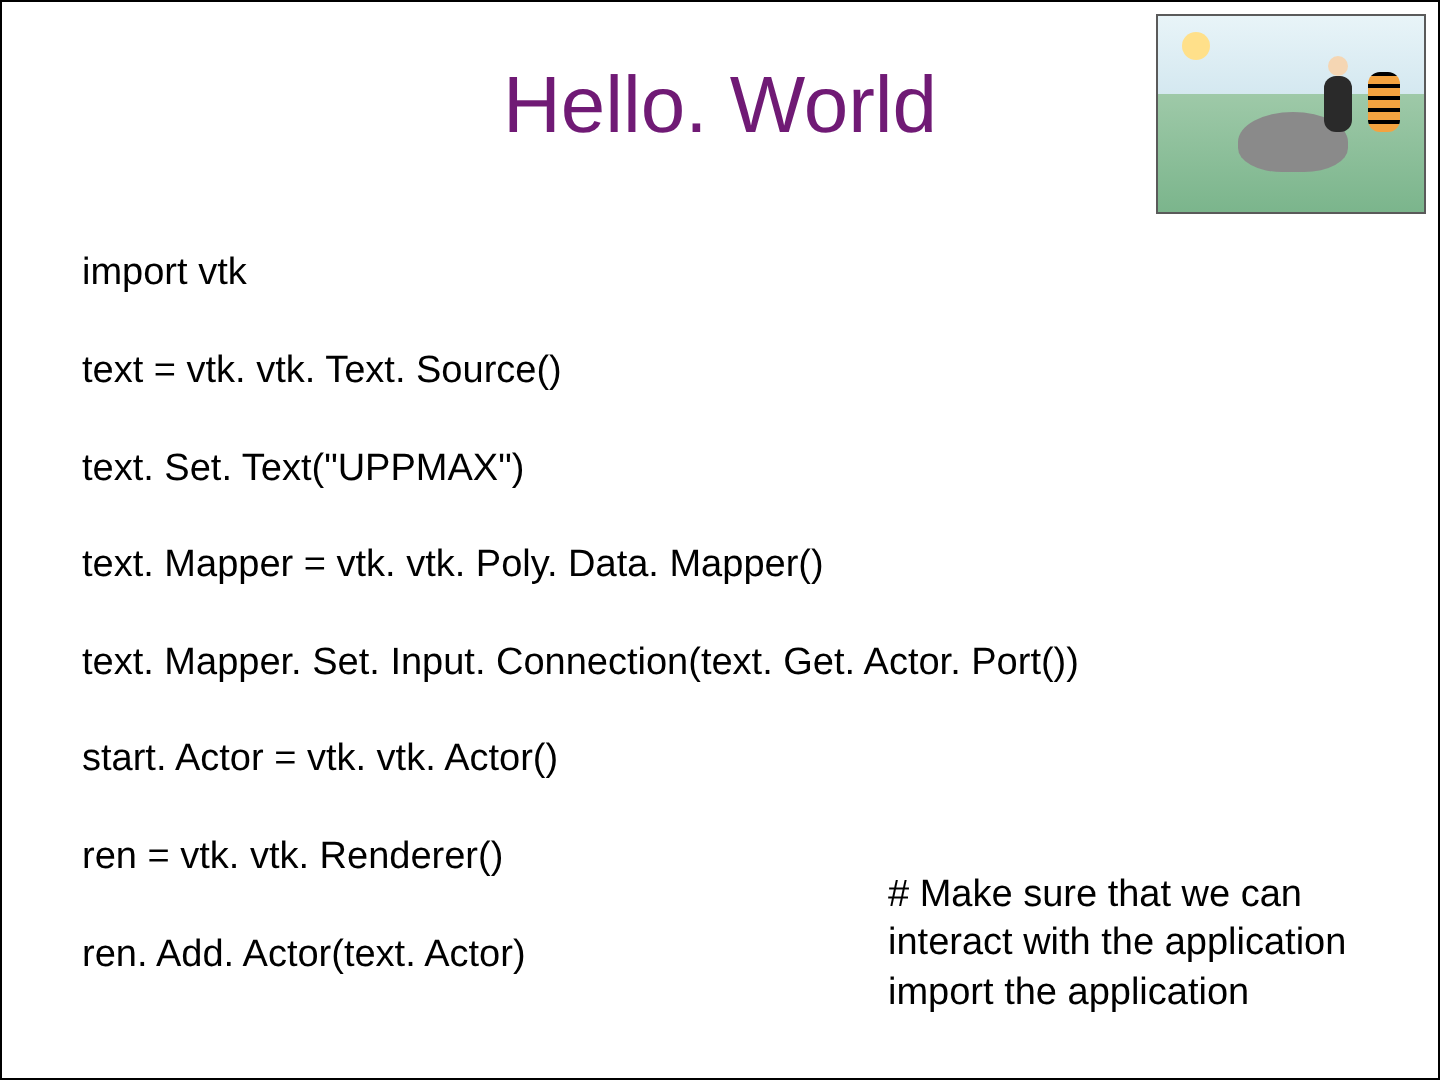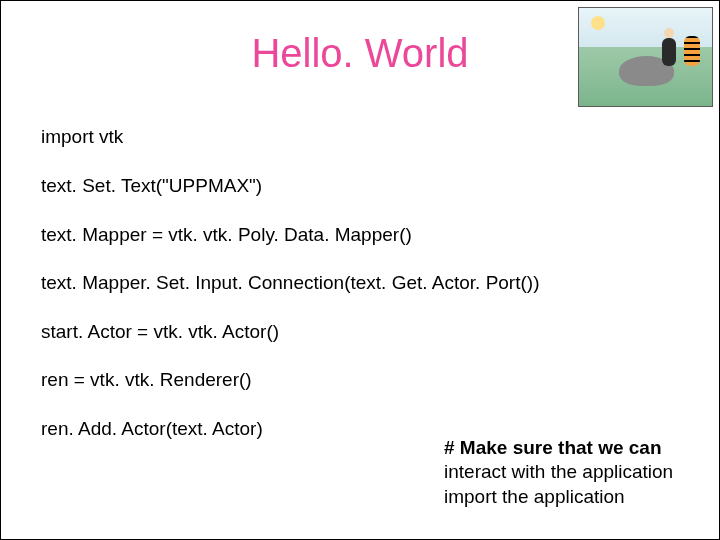--- a/index.html
+++ b/index.html
@@ -19,21 +19,21 @@
     border: 1px solid #000;
     box-sizing: border-box;
     position: relative;
     padding-top: 30px;
   }
   .title {
     text-align: center;
     font-size: 40px;
     font-weight: normal;
     margin: 0 0 25px 0;
-    color: #ec4899;
+    color: #701a75;
   }
   .code-block {
     font-size: 19px;
     line-height: 1.28;
     color: #000;
     padding: 0 40px;
     white-space: pre-line;
   }
   .decor {
     position: absolute;
@@ -73,38 +73,39 @@
   .comment-overlay {
     position: absolute;
     right: 20px;
     bottom: 30px;
     width: 255px;
     font-size: 19px;
     line-height: 1.28;
     color: #000;
     background: #fff;
   }
-  .bold { font-weight: bold; }
+  .bold { font-weight: normal; }
 </style>
 </head>
 <body>
 
 <div class="slide">
 
   <div class="decor" aria-label="Calvin and Hobbes cartoon by a stream">
     <div class="sun"></div>
     <div class="rock"></div>
     <div class="boy"></div>
     <div class="tiger"></div>
   </div>
 
   <h1 class="title">Hello. World</h1>
 
   <div class="code-block">
     <div>import vtk</div>
+    <div>text = vtk. vtk. Text. Source()</div>
     <div>text. Set. Text("UPPMAX")</div>
     <div>text. Mapper = vtk. vtk. Poly. Data. Mapper()</div>
     <div>text. Mapper. Set. Input. Connection(text. Get. Actor. Port())</div>
     <div>start. Actor = vtk. vtk. Actor()</div>
     <div>ren = vtk. vtk. Renderer()</div>
     <div>ren. Add. Actor(text. Actor)</div>
     
     
     
     

